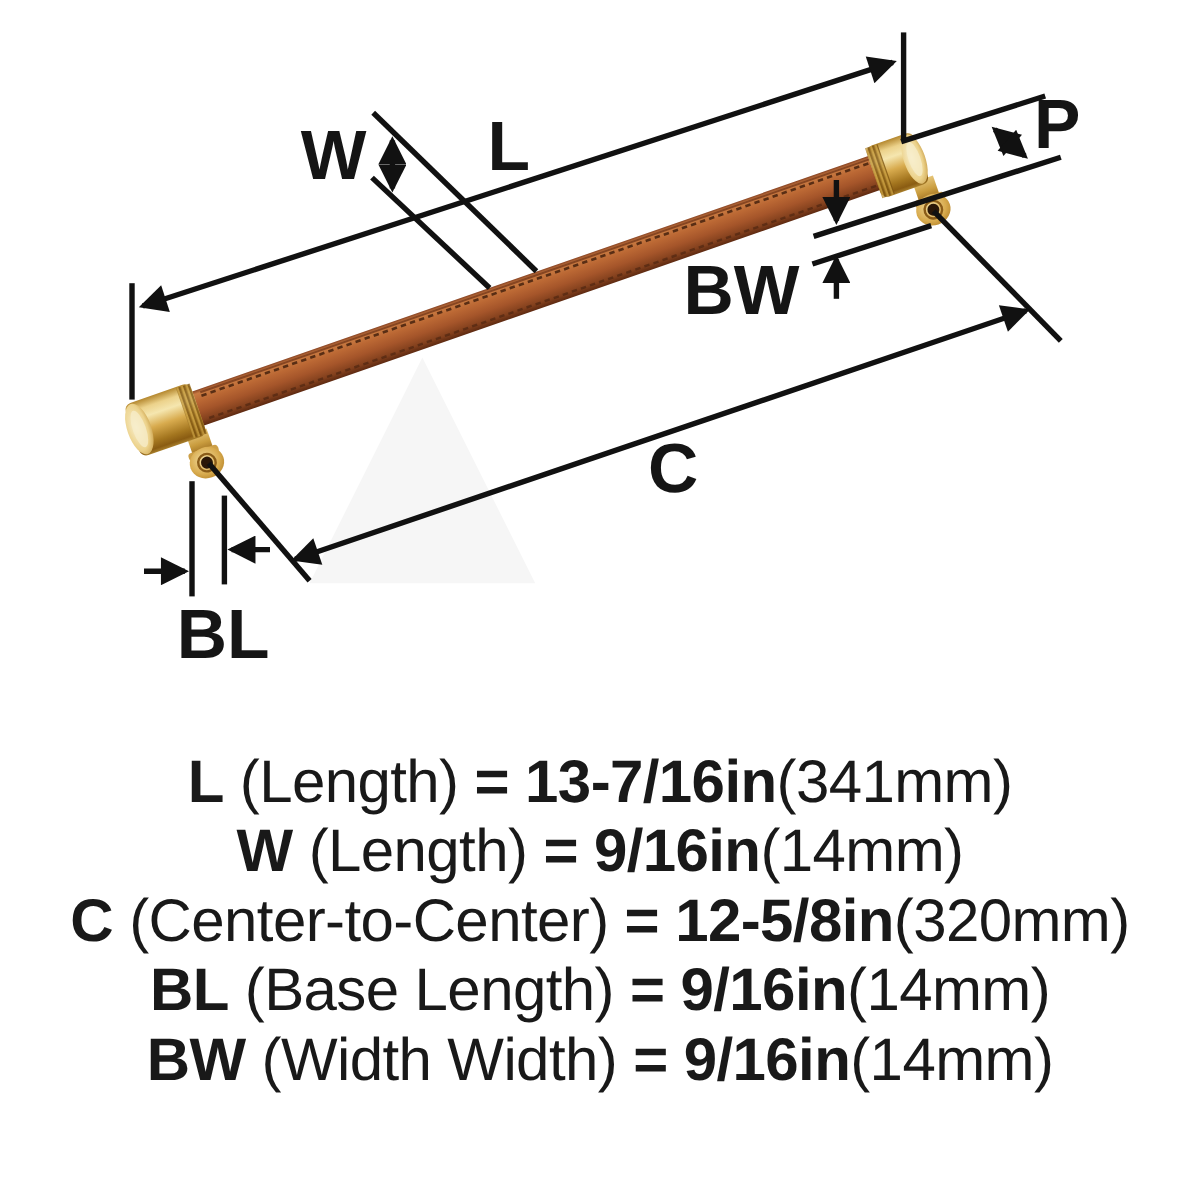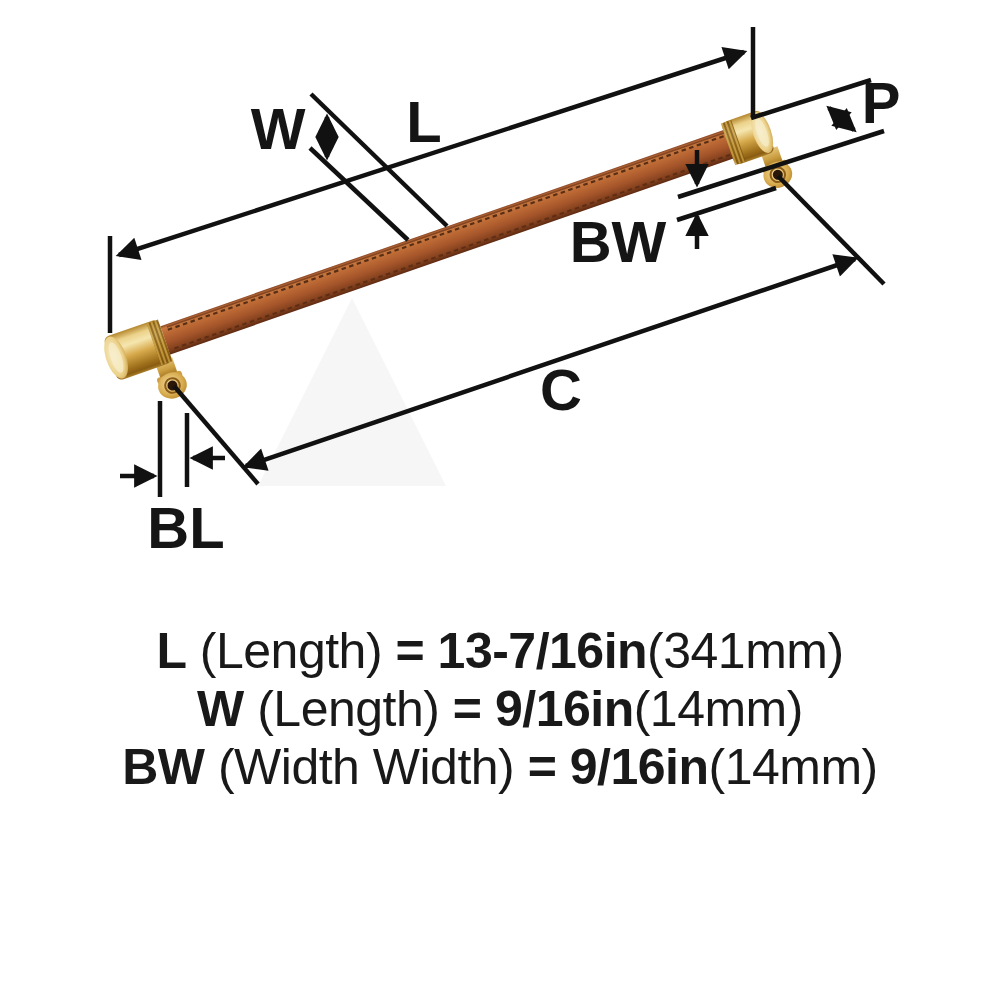--- a/index.html
+++ b/index.html
@@ -164,20 +164,32 @@
       <span class="b">=</span>
       <span class="b">13-7/16in</span><span class="r">(341mm)</span>
     </div>
     <div class="spec-row">
       <span class="b">W</span>
       <span class="r">(Length)</span>
       <span class="b">=</span>
       <span class="b">9/16in</span><span class="r">(14mm)</span>
     </div>
     <div class="spec-row">
+      <span class="b">C</span>
+      <span class="r">(Center-to-Center)</span>
+      <span class="b">=</span>
+      <span class="b">12-5/8in</span><span class="r">(320mm)</span>
+    </div>
+    <div class="spec-row">
+      <span class="b">BL</span>
+      <span class="r">(Base Length)</span>
+      <span class="b">=</span>
+      <span class="b">9/16in</span><span class="r">(14mm)</span>
+    </div>
+    <div class="spec-row">
       <span class="b">BW</span>
       <span class="r">(Width Width)</span>
       <span class="b">=</span>
       <span class="b">9/16in</span><span class="r">(14mm)</span>
     </div>
   </div>
 
 </div>
 
 </body></html>

